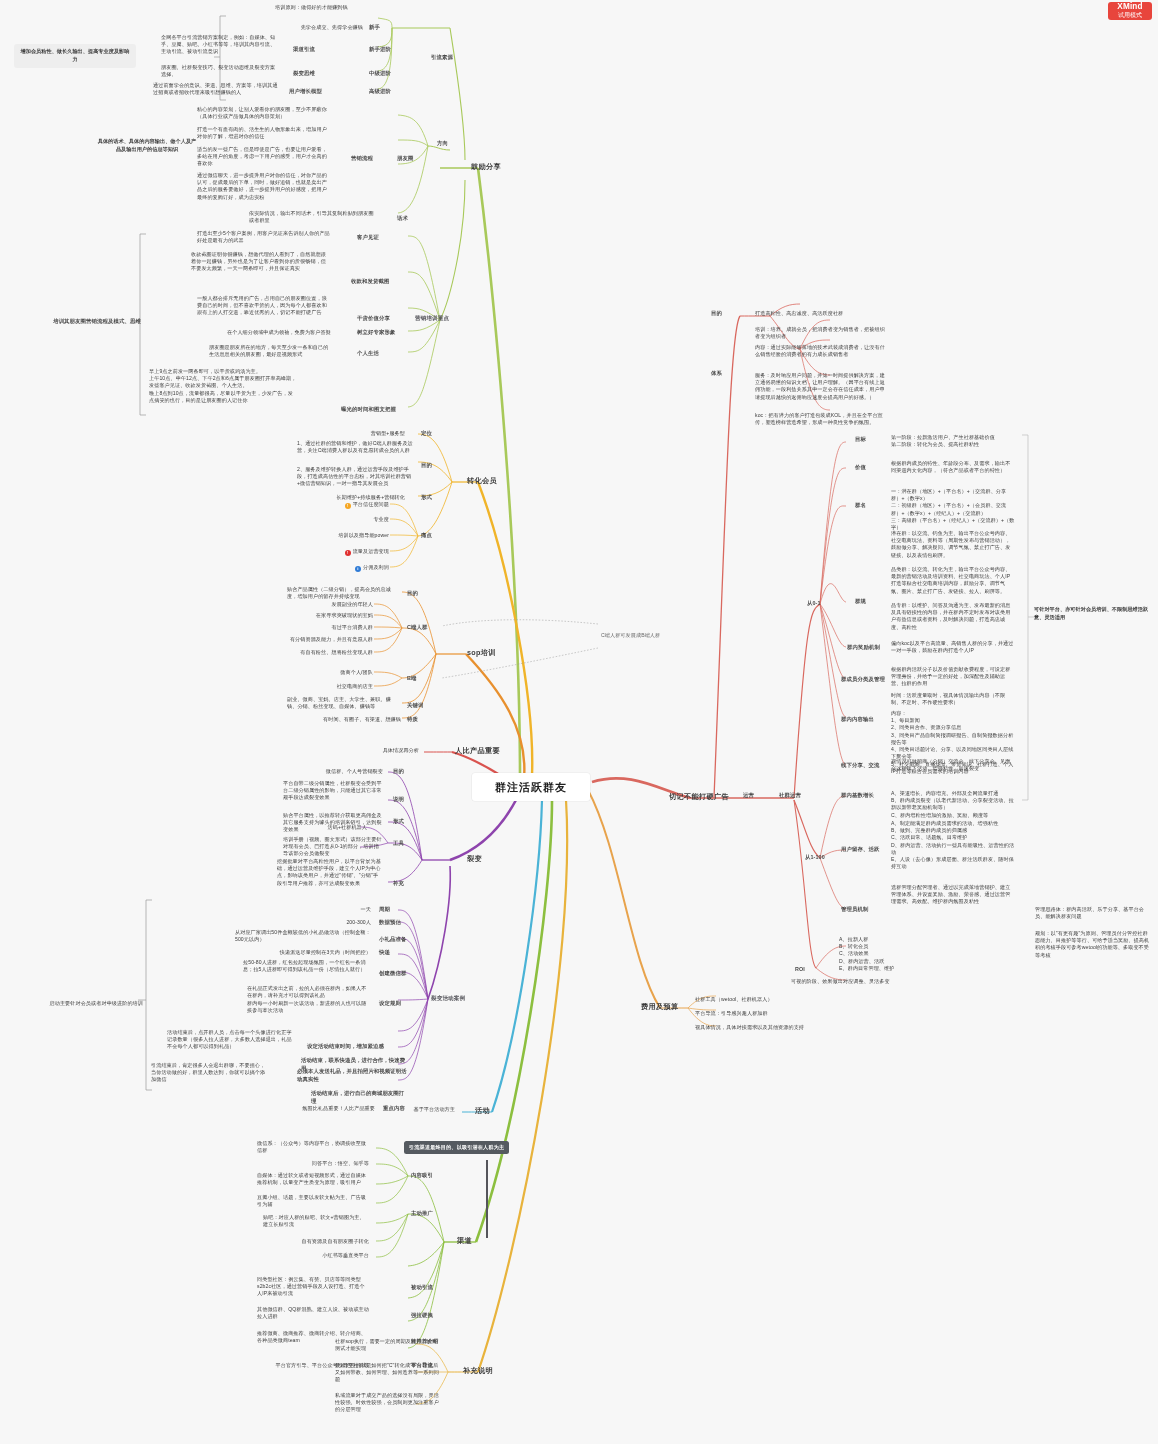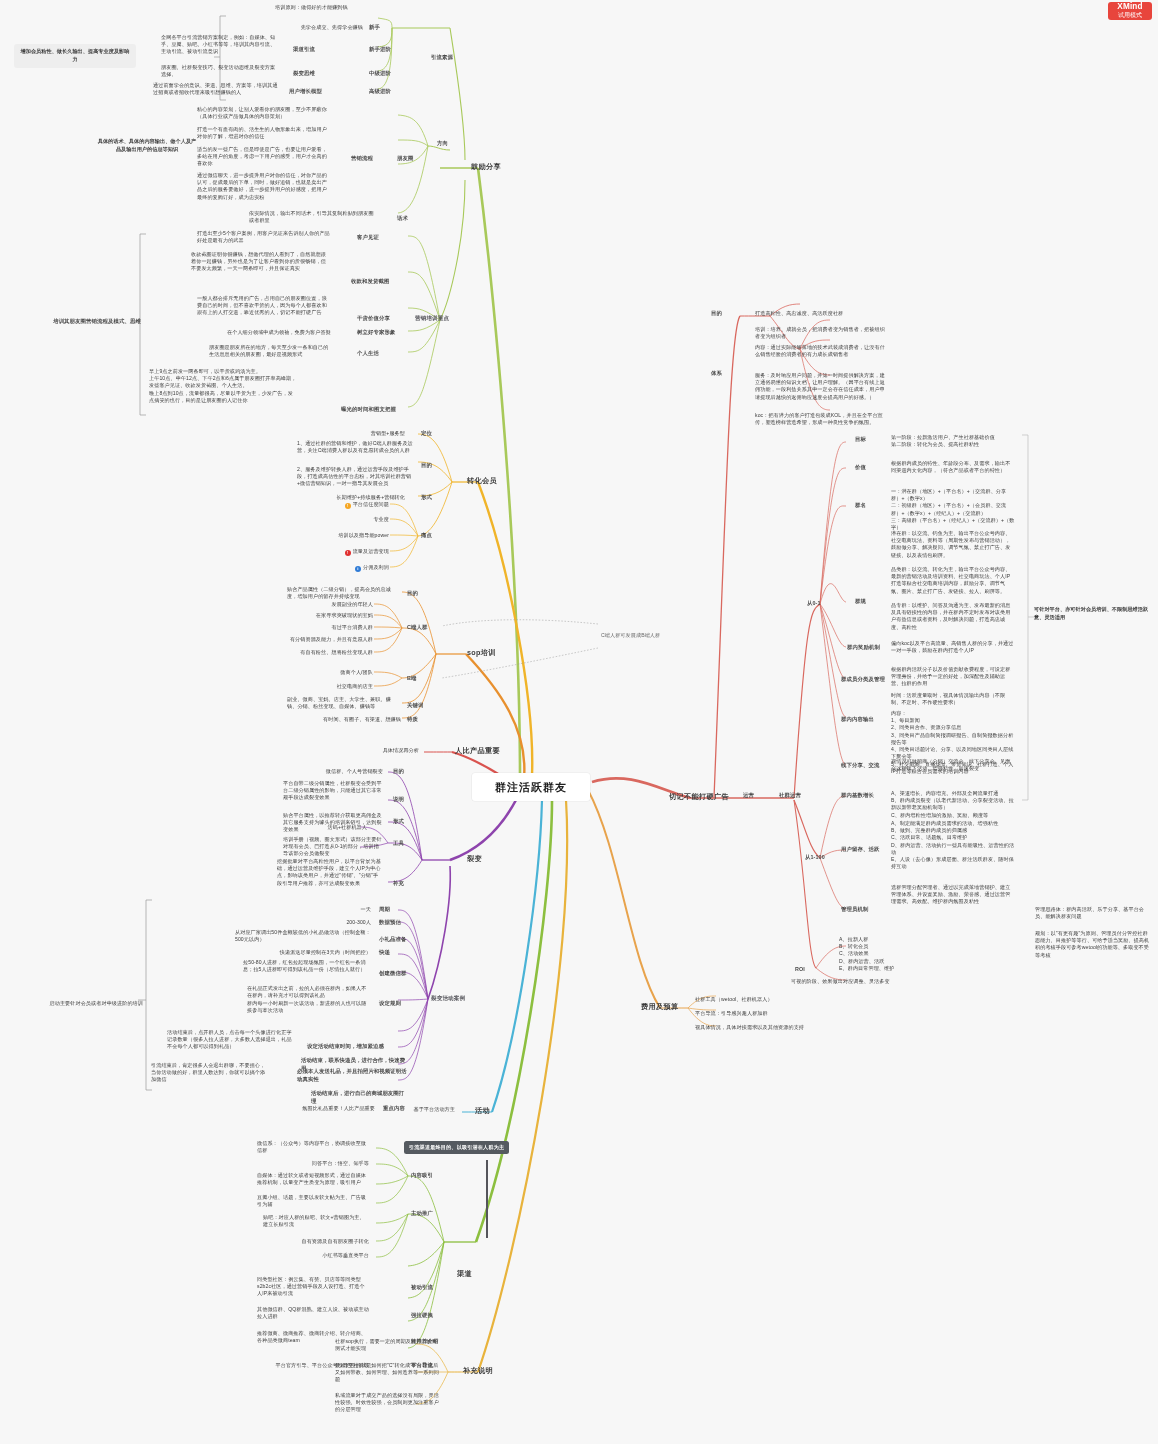--- a/index.html
+++ b/index.html
@@ -420,21 +420,21 @@
   <div class="node l lbl" style="left:300px; top:1057px; width:108px;">活动结束，联系快递员，进行合作，快速费用</div>
   <div class="node l" style="left:150px; top:1062px; width:118px;">引流结束后，肯定很多人会退出群聊，不要担心，当你活动做的好，群里人数达到，你就可以搞个添加微信</div>
   <div class="node l lbl" style="left:296px; top:1068px; width:112px;">必须本人发送礼品，并且拍照片和视频证明活动真实性</div>
   <div class="node l lbl" style="left:310px; top:1090px; width:100px;">活动结束后，进行自己的商城朋友圈打理</div>
   <div class="node r" style="left:280px; top:1105px; width:96px;">氛围比礼品重要！人比产品重要</div>
   <div class="node l lbl" style="left:382px; top:1105px; width:34px;">重点内容</div>
 
   <div class="node l main-title" style="left:474px; top:1106px;">活动</div>
   <div class="node r" style="left:364px; top:1106px; width:92px;">基于平台活动方主</div>
 
-  <div class="node l main-title" style="left:456px; top:1236px;margin-top:33px;">渠道</div>
+  <div class="node l main-title" style="left:456px; top:1236px;">渠道</div>
   <div class="callout" style="left:404px; top:1141px;">引流渠道最终目的、以吸引潜在人群为主</div>
 
   <div class="node l lbl" style="left:410px; top:1172px; width:32px;">内容吸引</div>
   <div class="node l" style="left:256px; top:1140px; width:114px;">微信系：（公众号）等内容平台，协调接收至微信群</div>
   <div class="node r" style="left:268px; top:1160px; width:102px;">问答平台：悟空、知乎等</div>
   <div class="node l" style="left:256px; top:1172px; width:114px;">自媒体：通过软文或者短视频形式，通过自媒体推荐机制，以量变产生质变为原理，吸引用户</div>
   <div class="node l" style="left:256px; top:1194px; width:114px;">豆瓣小组、话题，主要以发软文帖为主、广告吸引为辅</div>
 
   <div class="node l lbl" style="left:410px; top:1210px; width:38px;">主动推广</div>
   <div class="node l" style="left:262px; top:1214px; width:108px;">贴吧：对应人群的贴吧、软文+营销图为主、建立长贴引流</div>

